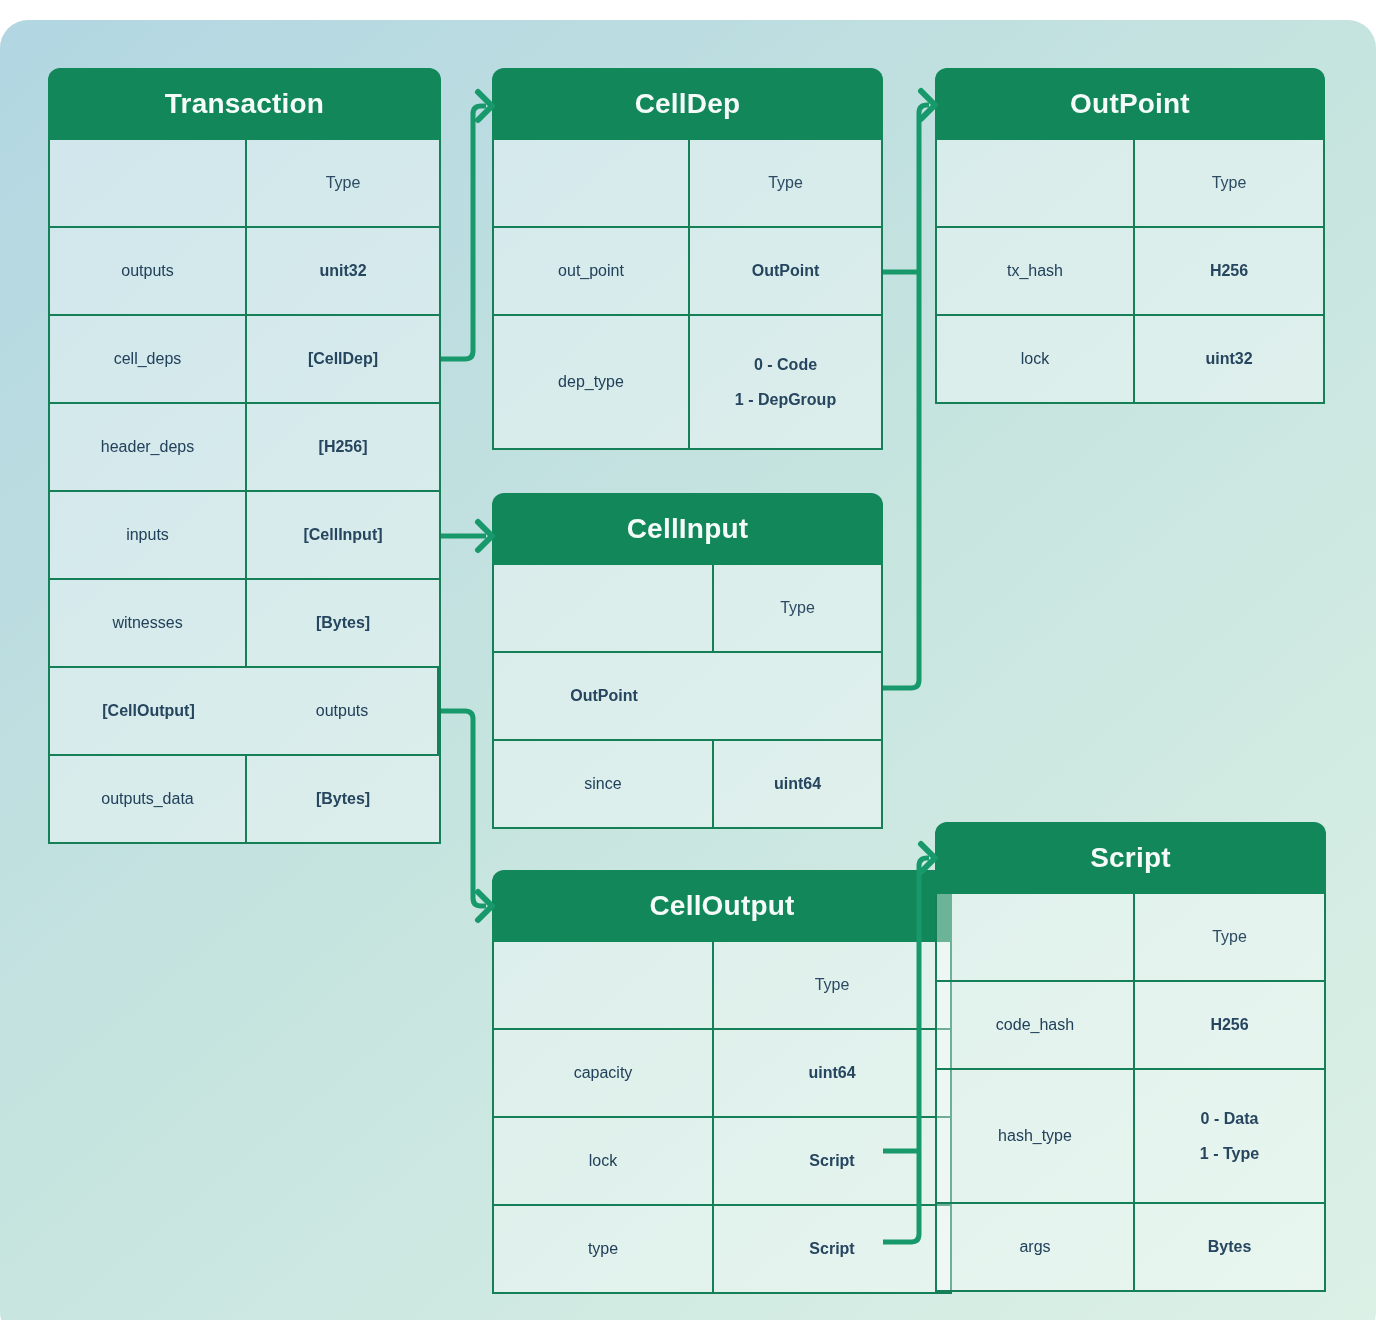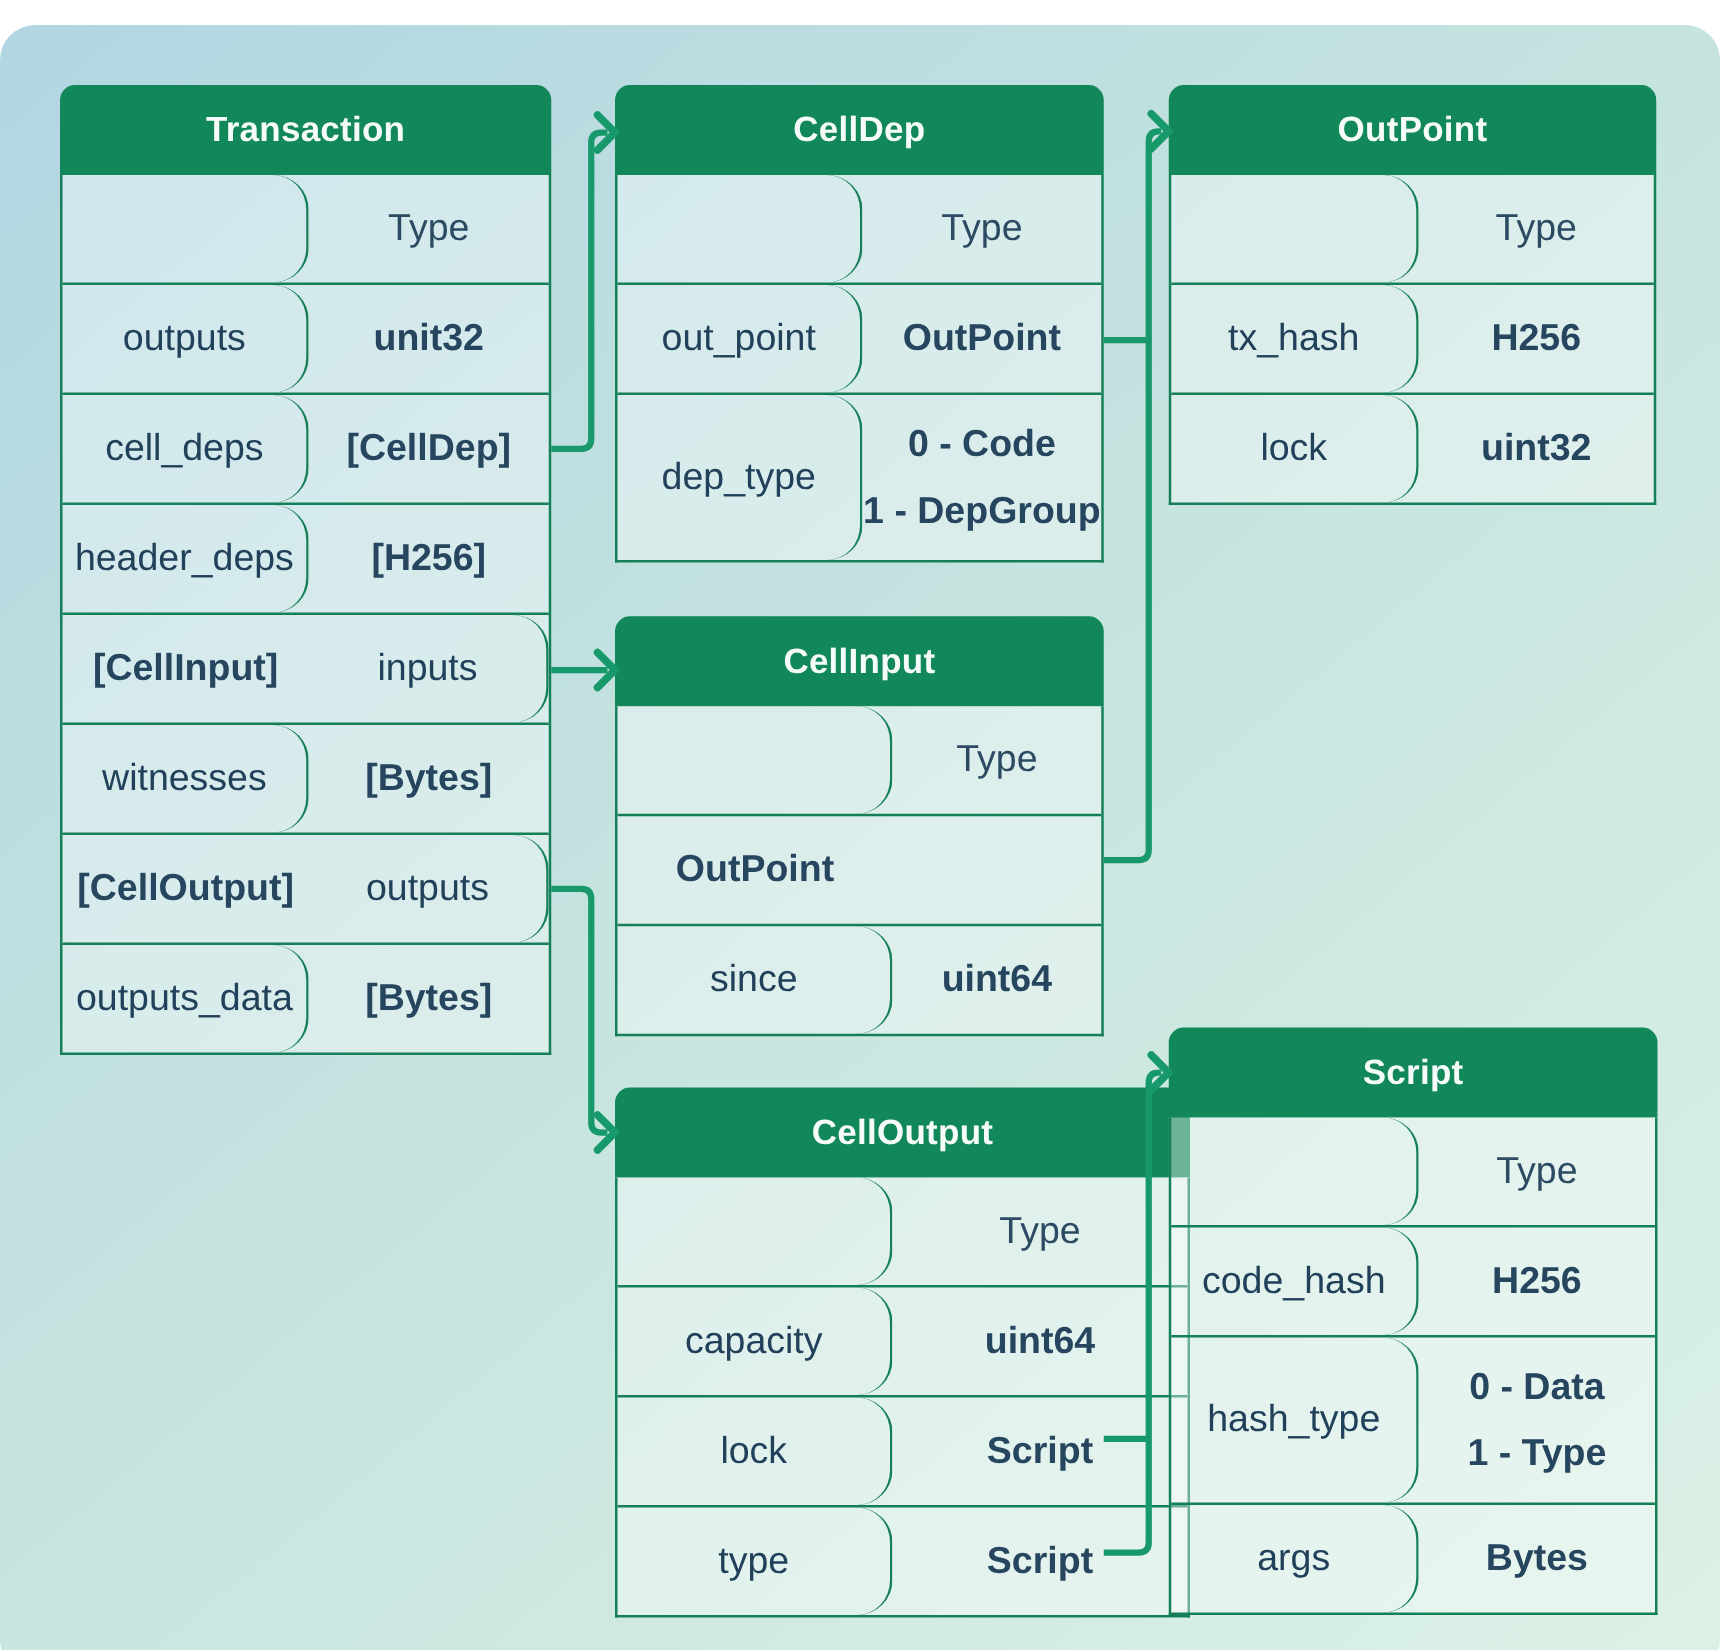--- a/index.html
+++ b/index.html
@@ -45,23 +45,22 @@
   .t-row{
     display:grid;
     grid-template-columns:var(--split) 1fr;
     height:86px;
   }
   .t-row + .t-row{border-top:2px solid var(--border);height:88px;}
   .t-row.tall{height:134px;}
   .t-row:first-child.tall{height:132px;}
   .t-cell{
     display:flex;align-items:center;justify-content:center;
-    font-size:30px;
+    font-size:16px;
     color:var(--field-text);
-    border-radius:28px;
   }
   .t-cell.name{border-right:2px solid var(--border);}
   .t-cell.value{font-weight:bold;color:var(--value-text);flex-direction:column;gap:15px;line-height:1.25;}
   .t-cell.value.type-label{font-weight:normal;color:var(--type-label);}
   
   #t-transaction{left:48px;top:48px;width:393px;--split:197px;}
   #t-celldep    {left:492px;top:48px;width:391px;--split:196px;}
   #t-outpoint   {left:935px;top:48px;width:390px;--split:198px;}
   #t-cellinput  {left:492px;top:473px;width:391px;--split:220px;}
   #t-celloutput {left:492px;top:850px;width:460px;--split:220px;}
@@ -95,24 +94,24 @@
             <div class="line">[CellDep]</div>
           </div>
         </div>
         <div class="t-row">
           <div class="t-cell name">header_deps</div>
           <div class="t-cell value">
             <div class="line">[H256]</div>
           </div>
         </div>
         <div class="t-row">
+          <div class="t-cell name">inputs</div>
           <div class="t-cell value">
             <div class="line">[CellInput]</div>
           </div>
-          <div class="t-cell name">inputs</div>
         </div>
         <div class="t-row">
           <div class="t-cell name">witnesses</div>
           <div class="t-cell value">
             <div class="line">[Bytes]</div>
           </div>
         </div>
         <div class="t-row">
           <div class="t-cell value">
             <div class="line">[CellOutput]</div>

